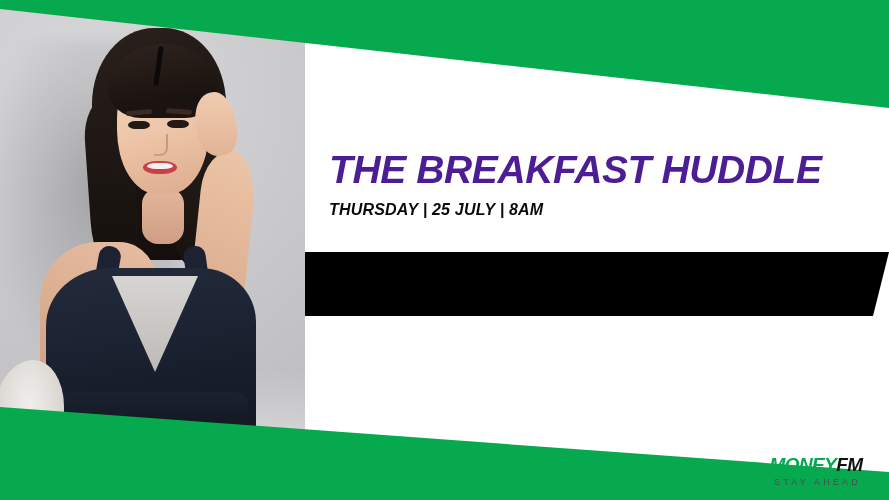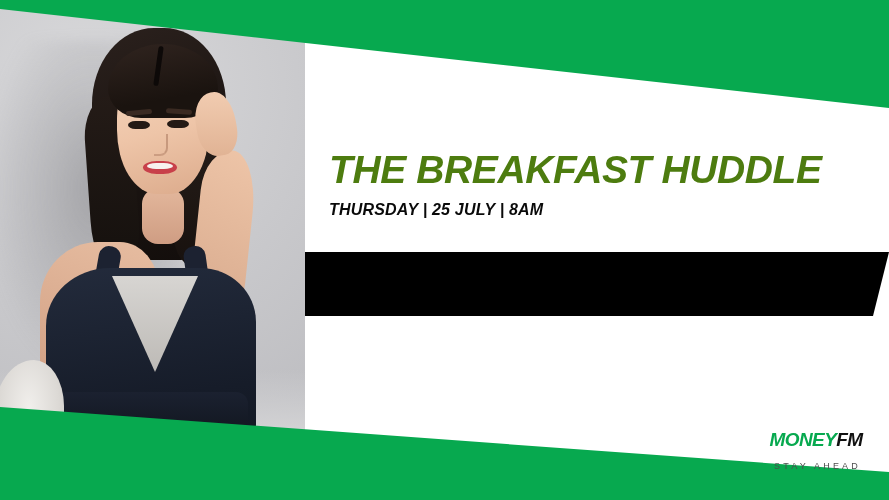--- a/index.html
+++ b/index.html
@@ -245,21 +245,21 @@
     width: 552px;
   }
   .show-title {
     margin: 0;
     font-family: "Liberation Sans", sans-serif;
     font-size: 39px;
     line-height: 44px;
     font-weight: 700;
     font-style: italic;
     letter-spacing: -0.4px;
-    color: #4d7c0f;
+    color: #4c1d95;
     white-space: nowrap;
   }
   .show-when {
     margin: 2px 0 0 0;
     font-family: "Liberation Sans", sans-serif;
     font-size: 16px;
     line-height: 32px;
     font-weight: 700;
     font-style: italic;
     letter-spacing: 0.2px;
@@ -301,21 +301,21 @@
     font-weight: 700;
     font-style: italic;
     color: #ffffff;
     white-space: nowrap;
   }
 
   
   .logo {
     position: absolute;
     right: 14px;
-    bottom: 28px;
+    bottom: 12px;
     width: 118px;
     text-align: center;
   }
   .logo-word {
     font-family: "Liberation Sans", sans-serif;
     font-size: 19px;
     line-height: 20px;
     font-weight: 700;
     font-style: italic;
     letter-spacing: -0.6px;
@@ -332,21 +332,21 @@
     color: #111111;
     margin-top: -2px;
   }
   .logo-tagline {
     font-family: "Liberation Sans", sans-serif;
     font-size: 9px;
     line-height: 12px;
     font-weight: 400;
     letter-spacing: 3.2px;
     color: #4d4d4d;
-    margin-top: 10px;
+    margin-top: 1px;
     padding-left: 3px;
   }
 </style>
 </head>
 <body>
 
 <div id="poster" style="--green: #07a94f;">
 
   <div class="photo-panel">
     <div class="photo-bg"></div>

